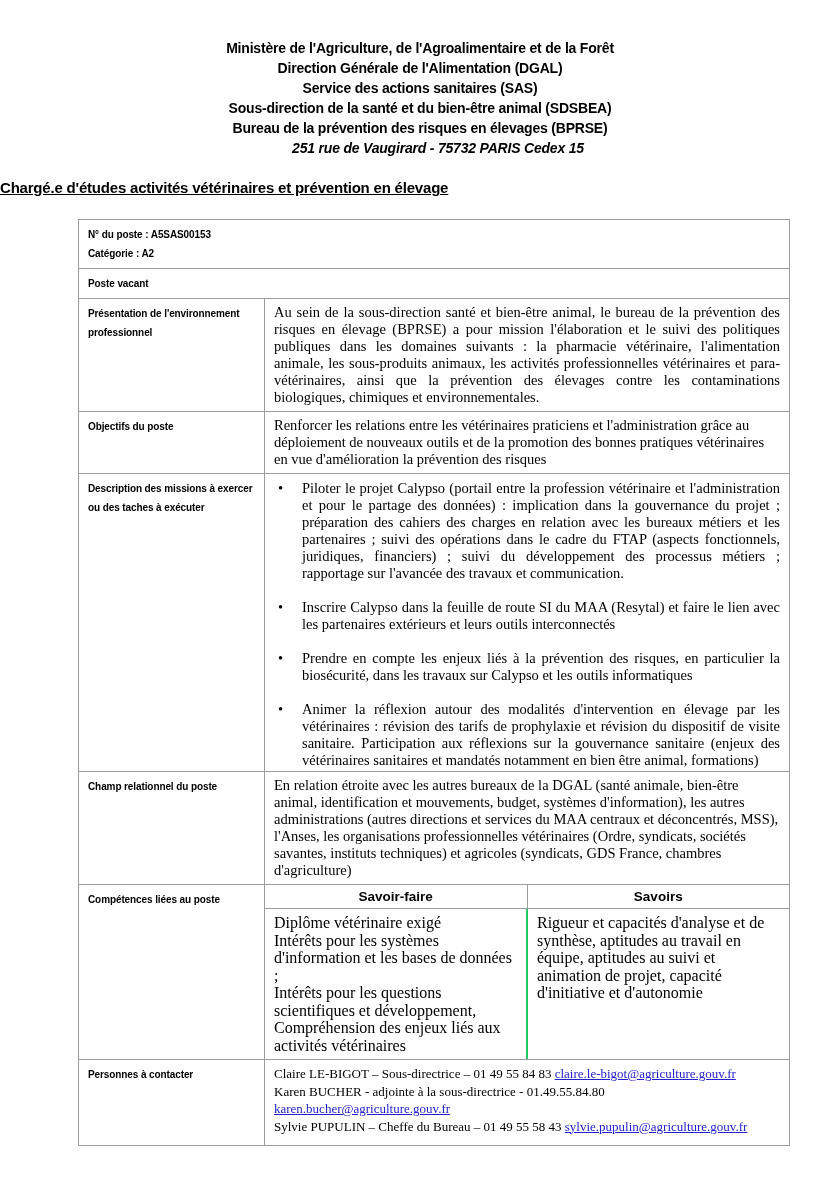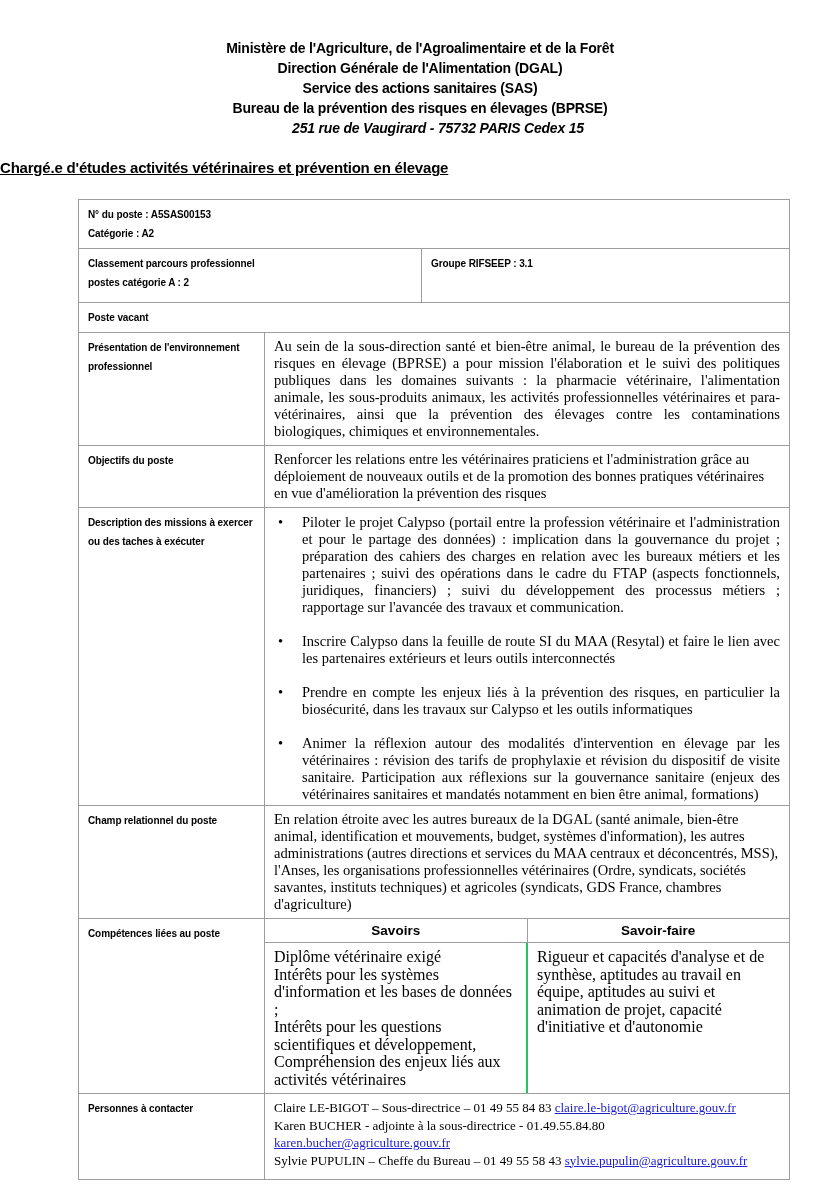--- a/index.html
+++ b/index.html
@@ -64,42 +64,36 @@
 </style>
 </head>
 <body>
 
 <div class="page">
 
   <div class="doc-header">
     <div>Ministère de l'Agriculture, de l'Agroalimentaire et de la Forêt</div>
     <div>Direction Générale de l'Alimentation (DGAL)</div>
     <div>Service des actions sanitaires (SAS)</div>
+    <div>Sous-direction de la santé et du bien-être animal (SDSBEA)</div>
     <div>Bureau de la prévention des risques en élevages (BPRSE)</div>
     <div class="address">251 rue de Vaugirard - 75732 PARIS Cedex 15</div>
   </div>
 
   <div class="doc-title">Chargé.e d'études activités vétérinaires et prévention en élevage</div>
 
   <div class="doc-table">
 
     <div class="t-row row-poste">
       <div class="cell sans-bold" style="flex:1;">
         <div>N° du poste : A5SAS00153</div>
         <div>Catégorie : A2</div>
       </div>
     </div>
 
-    <div class="t-row row-class">
-      <div class="cell sans-bold half-left">
-        <div>Classement parcours professionnel</div>
-        <div>postes catégorie A : 2</div>
-      </div>
-      <div class="cell sans-bold half-right">Groupe RIFSEEP : 3.1</div>
-    </div>
 
     <div class="t-row row-vacant">
       <div class="cell sans-bold" style="flex:1;">Poste vacant</div>
     </div>
 
     <div class="t-row row-pres">
       <div class="cell sans-bold label-cell">Présentation de l'environnement professionnel</div>
       <div class="cell value-cell justify">Au sein de la sous-direction santé et bien-être animal, le bureau de la prévention des risques en élevage (BPRSE) a pour mission l'élaboration et le suivi des politiques publiques dans les domaines suivants : la pharmacie vétérinaire, l'alimentation animale, les sous-produits animaux, les activités professionnelles vétérinaires et para-vétérinaires, ainsi que la prévention des élevages contre les contaminations biologiques, chimiques et environnementales.</div>
     </div>
 
@@ -134,22 +128,22 @@
 
     <div class="t-row row-champ">
       <div class="cell sans-bold label-cell">Champ relationnel du poste</div>
       <div class="cell value-cell">En relation étroite avec les autres bureaux de la DGAL (santé animale, bien-être animal, identification et mouvements, budget, systèmes d'information), les autres administrations (autres directions et services du MAA centraux et déconcentrés, MSS), l'Anses, les organisations professionnelles vétérinaires (Ordre, syndicats, sociétés savantes, instituts techniques) et agricoles (syndicats, GDS France, chambres d'agriculture)</div>
     </div>
 
     <div class="t-row row-comp">
       <div class="cell sans-bold label-cell">Compétences liées au poste</div>
       <div class="comp-right">
         <div class="comp-head">
+          <div class="ch">Savoir-faire</div>
           <div class="ch">Savoirs</div>
-          <div class="ch">Savoir-faire</div>
         </div>
         <div class="comp-body">
           <div class="cb">
             <div>Diplôme vétérinaire exigé</div>
             <div>Intérêts pour les systèmes d'information et les bases de données ;</div>
             <div>Intérêts pour les questions scientifiques et développement,</div>
             <div>Compréhension des enjeux liés aux activités vétérinaires</div>
           </div>
           <div class="cb">Rigueur et capacités d'analyse et de synthèse, aptitudes au travail en équipe, aptitudes au suivi et animation de projet, capacité d'initiative et d'autonomie</div>
         </div>

